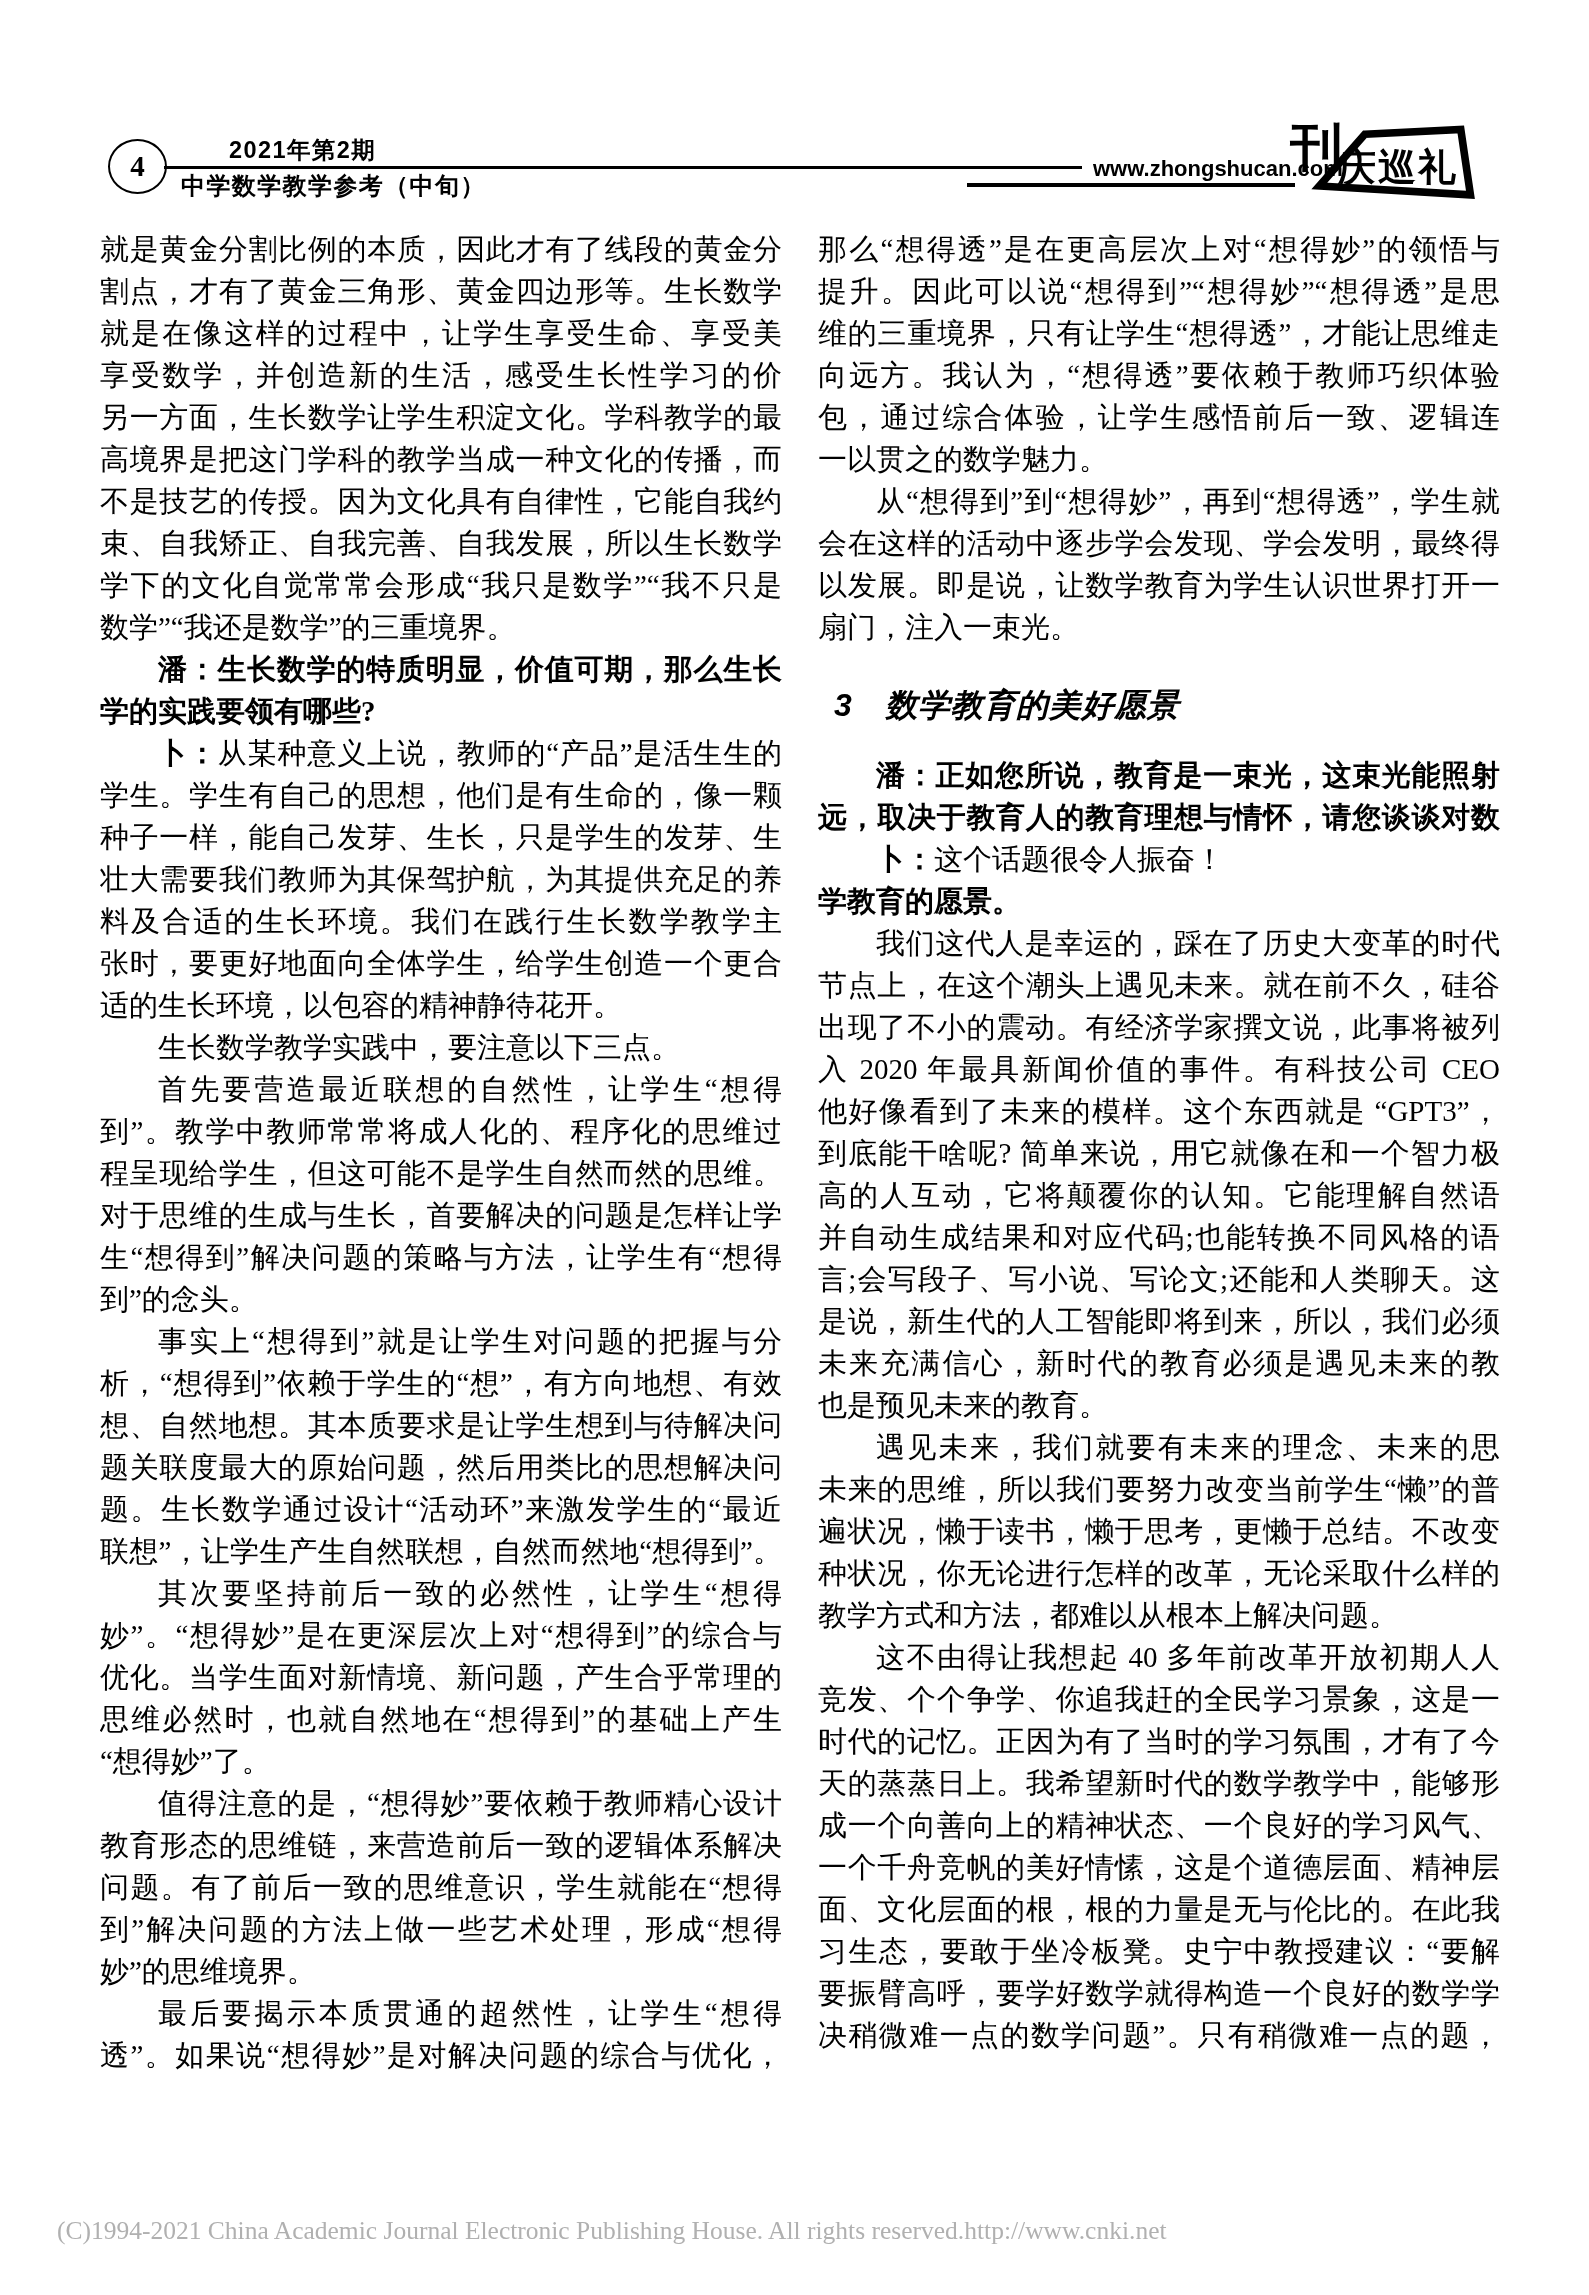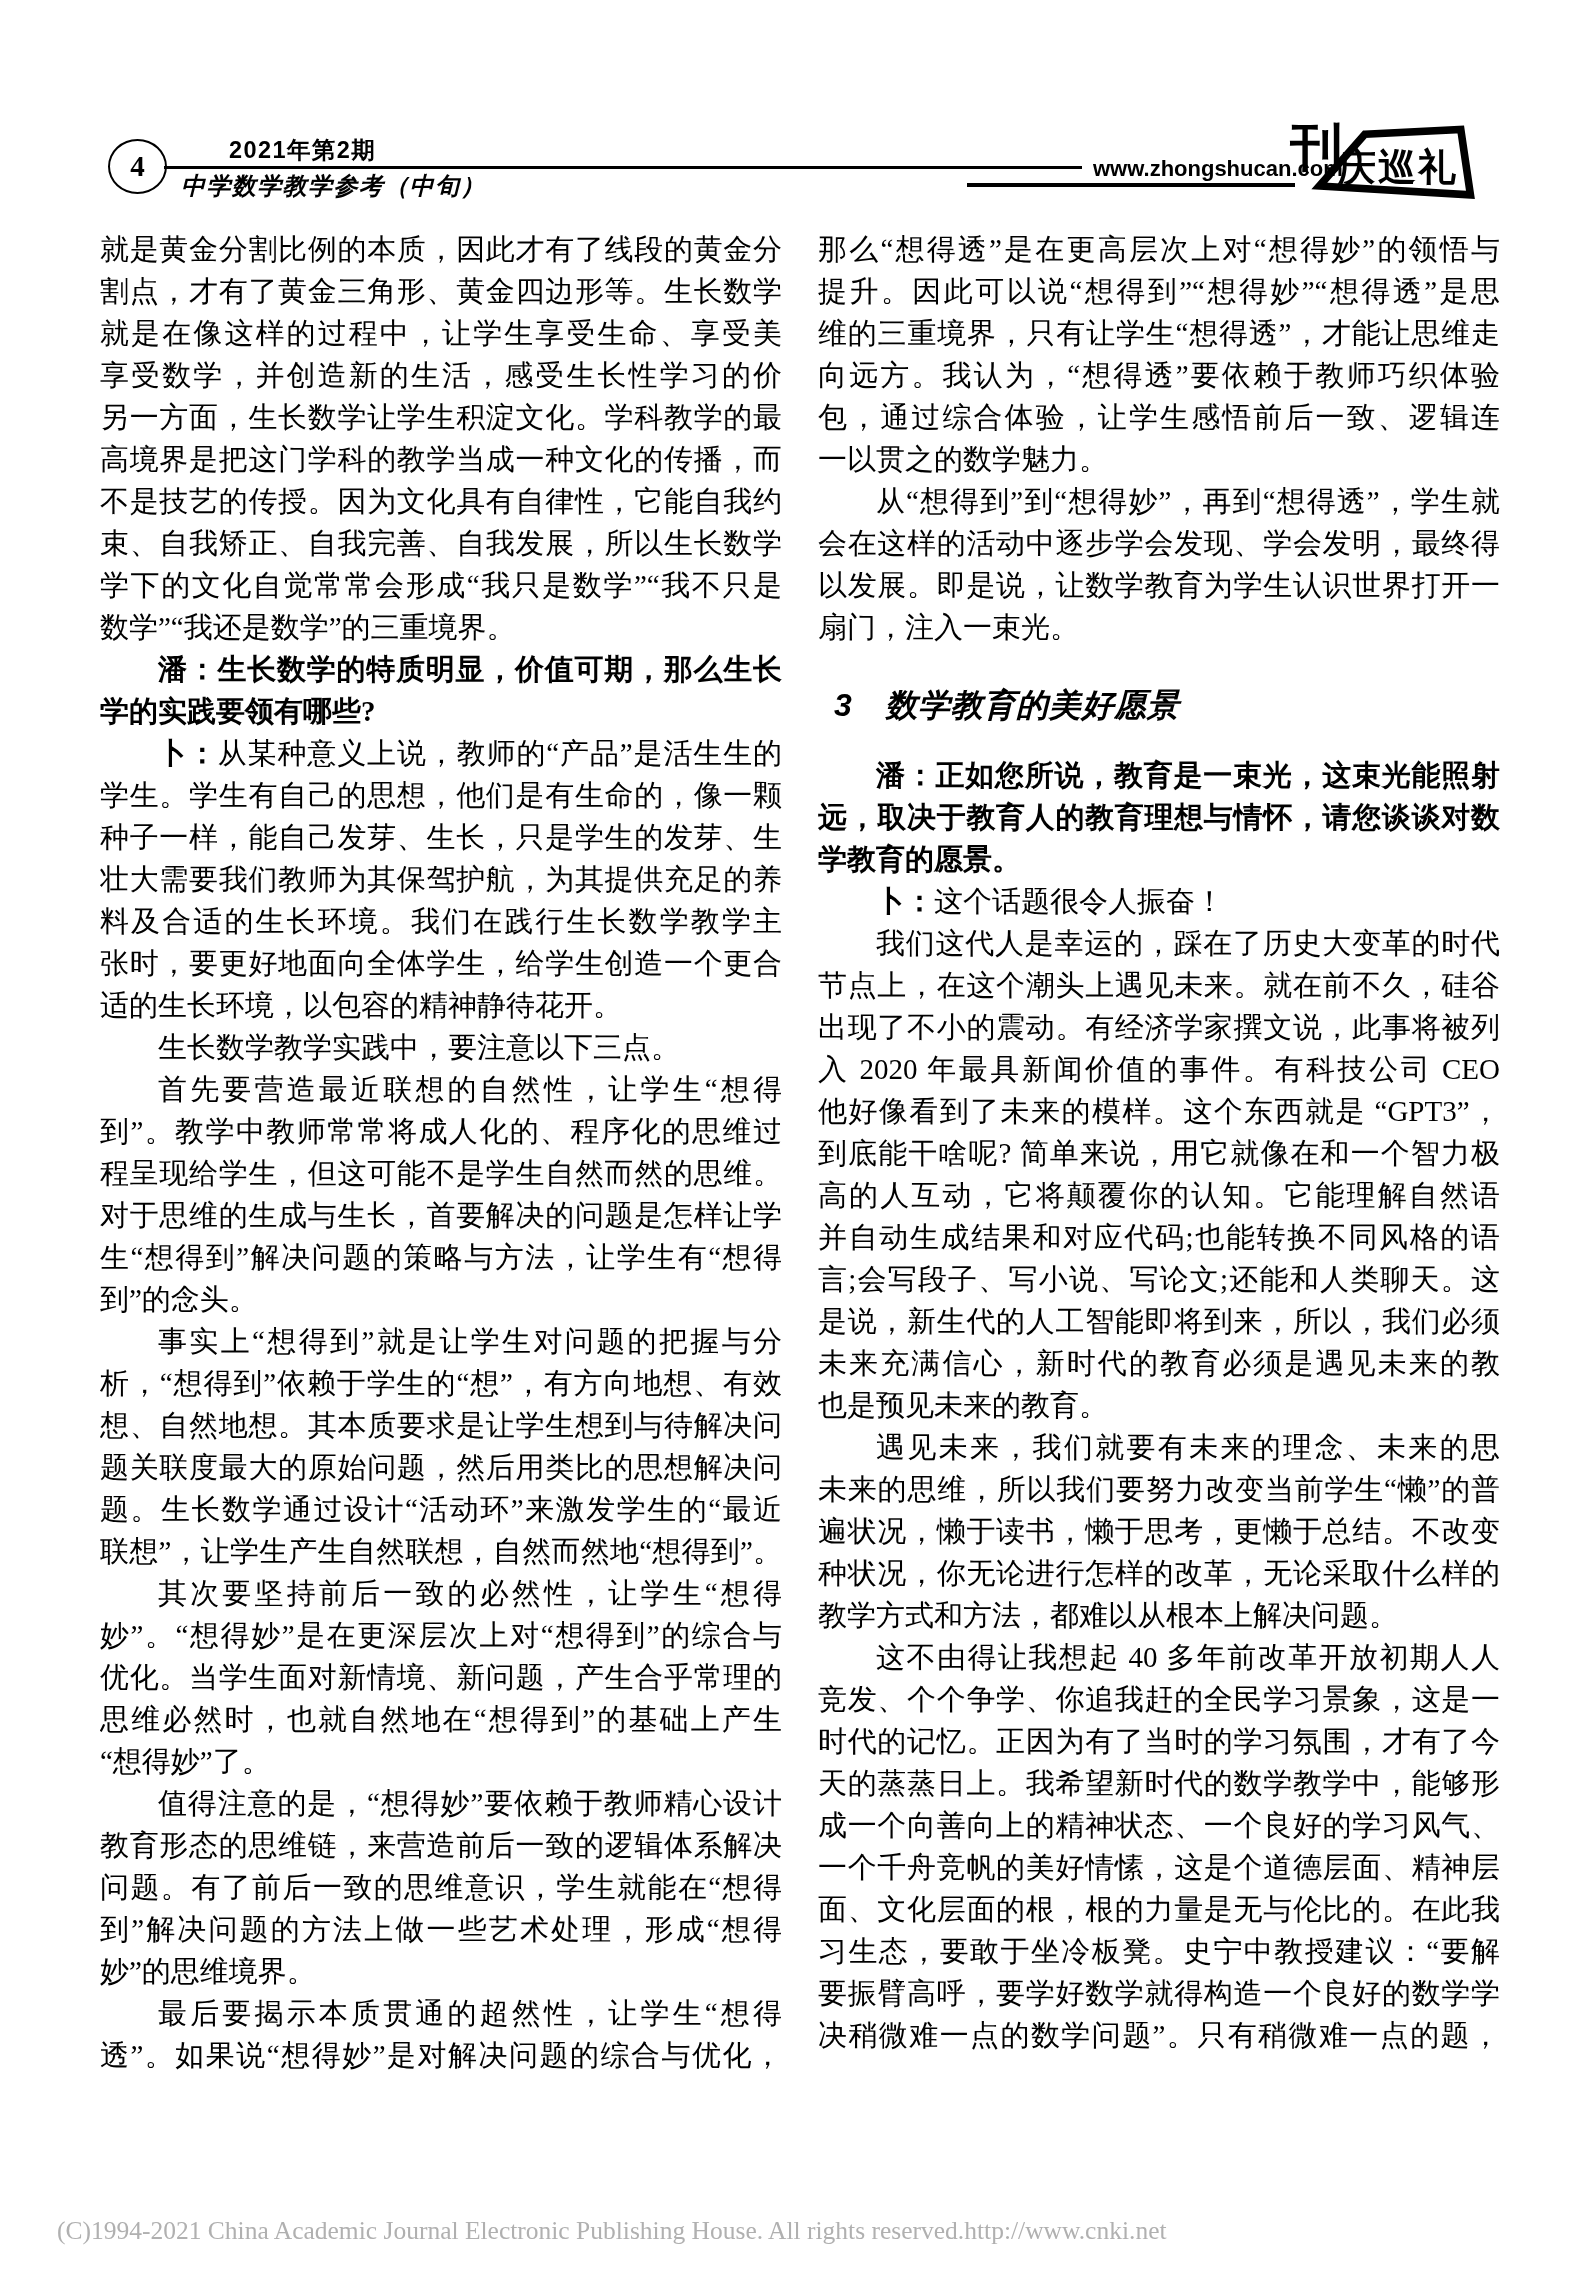--- a/index.html
+++ b/index.html
@@ -19,21 +19,21 @@
     font-size:29px;font-weight:bold;background:#fff;
   }
   .issue{
     position:absolute;left:229px;top:134px;
     font-family:"Liberation Sans","DejaVu Sans",sans-serif;
     font-weight:bold;font-size:23.5px;letter-spacing:1.4px;
   }
   .journal{
     position:absolute;left:181px;top:170px;
     font-family:"Liberation Sans","DejaVu Sans",sans-serif;
-    font-weight:bold;font-size:24px;letter-spacing:1.4px;font-style:italic;
+    font-weight:bold;font-size:24px;letter-spacing:1.4px;
   }
   .rule{position:absolute;background:#000;}
   .rule1{left:164px;top:166px;width:918px;height:2.8px;}
   .rule2{left:967px;top:183px;width:328px;height:4.1px;}
   .website{
     position:absolute;left:1093px;top:156px;
     font-family:"Liberation Sans","DejaVu Sans",sans-serif;
     font-weight:bold;font-size:22px;
   }
   .banner{position:absolute;left:1280px;top:103px;width:207px;height:121px;}
@@ -140,22 +140,22 @@
         <div class="line">向远方。我认为，“想得透”要依赖于教师巧织体验</div>
         <div class="line">包，通过综合体验，让学生感悟前后一致、逻辑连贯、</div>
         <div class="line end">一以贯之的数学魅力。</div>
         <div class="line in">从“想得到”到“想得妙”，再到“想得透”，学生就</div>
         <div class="line">会在这样的活动中逐步学会发现、学会发明，最终得</div>
         <div class="line">以发展。即是说，让数学教育为学生认识世界打开一</div>
         <div class="line end">扇门，注入一束光。</div>
         <div class="line h">3　数学教育的美好愿景</div>
         <div class="line in bold">潘：正如您所说，教育是一束光，这束光能照射多</div>
         <div class="line bold">远，取决于教育人的教育理想与情怀，请您谈谈对数</div>
+        <div class="line in end"><b>卜：</b>这个话题很令人振奋！</div>
         <div class="line end bold">学教育的愿景。</div>
-        <div class="line in end"><b>卜：</b>这个话题很令人振奋！</div>
         <div class="line in">我们这代人是幸运的，踩在了历史大变革的时代</div>
         <div class="line">节点上，在这个潮头上遇见未来。就在前不久，硅谷圈</div>
         <div class="line">出现了不小的震动。有经济学家撰文说，此事将被列</div>
         <div class="line">入 2020 年最具新闻价值的事件。有科技公司 CEO 说，</div>
         <div class="line">他好像看到了未来的模样。这个东西就是 “GPT3”，它</div>
         <div class="line">到底能干啥呢? 简单来说，用它就像在和一个智力极</div>
         <div class="line">高的人互动，它将颠覆你的认知。它能理解自然语言，</div>
         <div class="line">并自动生成结果和对应代码;也能转换不同风格的语</div>
         <div class="line">言;会写段子、写小说、写论文;还能和人类聊天。这就</div>
         <div class="line">是说，新生代的人工智能即将到来，所以，我们必须对</div>

